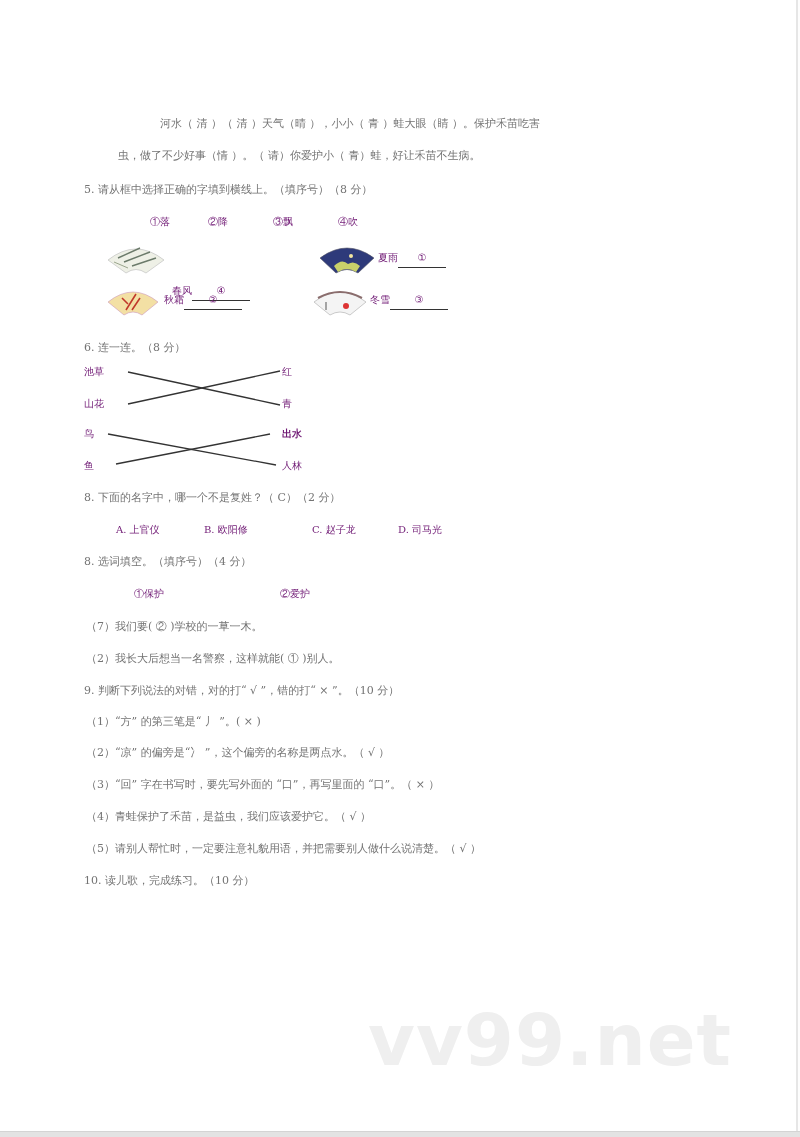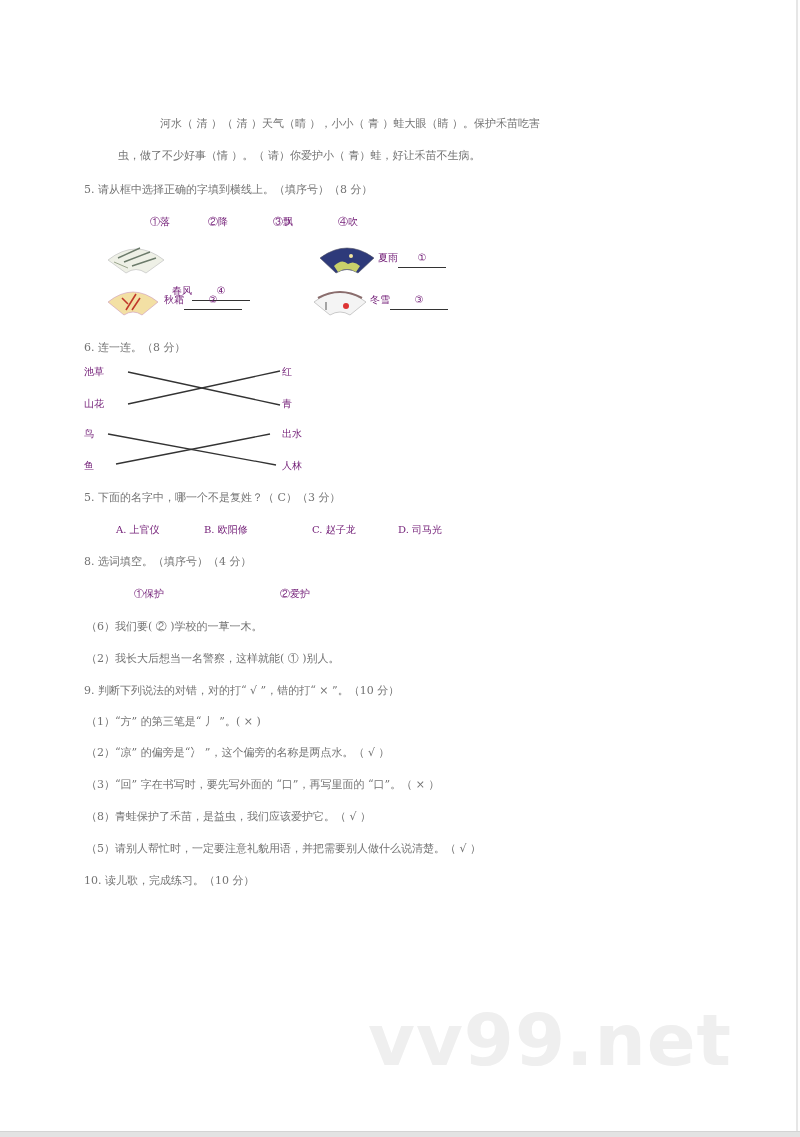--- a/index.html
+++ b/index.html
@@ -80,47 +80,47 @@
     <span>冬雪</span><span class="blank" style="width:58px;">③</span>
   </div>
 
   <div class="line" style="left:84px; top:330px;margin-top:8px;">6. 连一连。（8 分）</div>
   <div class="opt" style="left:84px; top:362px;">池草</div>
   <div class="opt" style="left:84px; top:394px;">山花</div>
   <div class="opt" style="left:84px; top:424px;">鸟</div>
   <div class="opt" style="left:84px; top:456px;">鱼</div>
   <div class="opt" style="left:282px; top:362px;">红</div>
   <div class="opt" style="left:282px; top:394px;">青</div>
-  <div class="opt" style="left:282px; top:424px;">出水</div>
+  <div class="opt" style="left:282px; top:424px;font-weight:bold;">出水</div>
   <div class="opt" style="left:282px; top:456px;">人林</div>
 
   <svg class="connect" width="800" height="1137">
     <line x1="128" y1="372" x2="280" y2="405" stroke="#333" stroke-width="1.3"></line>
     <line x1="128" y1="404" x2="280" y2="371" stroke="#333" stroke-width="1.3"></line>
     <line x1="108" y1="434" x2="276" y2="465" stroke="#333" stroke-width="1.3"></line>
     <line x1="116" y1="464" x2="270" y2="434" stroke="#333" stroke-width="1.3"></line>
   </svg>
 
-  <div class="line" style="left:84px; top:488px;">5. 下面的名字中，哪一个不是复姓？（ C）（3 分）</div>
+  <div class="line" style="left:84px; top:488px;">8. 下面的名字中，哪一个不是复姓？（ C）（2 分）</div>
   <div class="opt" style="left:116px; top:520px;">A. 上官仪</div>
   <div class="opt" style="left:204px; top:520px;">B. 欧阳修</div>
   <div class="opt" style="left:312px; top:520px;">C. 赵子龙</div>
   <div class="opt" style="left:398px; top:520px;">D. 司马光</div>
 
   <div class="line" style="left:84px; top:552px;">8. 选词填空。（填序号）（4 分）</div>
   <div class="opt" style="left:134px; top:584px;">①保护</div>
   <div class="opt" style="left:280px; top:584px;">②爱护</div>
-  <div class="line" style="left:86px; top:617px;">（6）我们要(   ② )学校的一草一木。</div>
+  <div class="line" style="left:86px; top:617px;">（7）我们要(   ② )学校的一草一木。</div>
   <div class="line" style="left:86px; top:649px;">（2）我长大后想当一名警察，这样就能(   ① )别人。</div>
 
   <div class="line" style="left:84px; top:681px;">9. 判断下列说法的对错，对的打“ √ ”，错的打“ × ”。（10 分）</div>
   <div class="line" style="left:86px; top:712px;">（1）“方” 的第三笔是“ 丿 ”。(   ×   )</div>
   <div class="line" style="left:86px; top:743px;">（2）“凉” 的偏旁是“冫 ”，这个偏旁的名称是两点水。（ √ ）</div>
   <div class="line" style="left:86px; top:775px;">（3）“回” 字在书写时，要先写外面的 “口”，再写里面的 “口”。（ ×  ）</div>
-  <div class="line" style="left:86px; top:807px;">（8）青蛙保护了禾苗，是益虫，我们应该爱护它。（ √ ）</div>
+  <div class="line" style="left:86px; top:807px;">（4）青蛙保护了禾苗，是益虫，我们应该爱护它。（ √ ）</div>
   <div class="line" style="left:86px; top:839px;text-align:center;">（5）请别人帮忙时，一定要注意礼貌用语，并把需要别人做什么说清楚。（  √  ）</div>
 
   <div class="line" style="left:84px; top:871px;">10. 读儿歌，完成练习。（10 分）</div>
 
   <div class="watermark">vv99.net</div>
 </div>
 
 <div class="bottom-bar"></div>
 
 </body></html>

